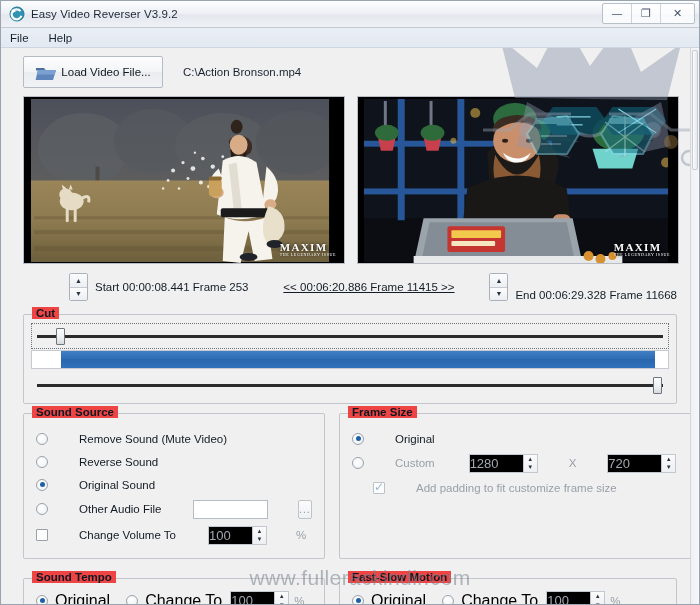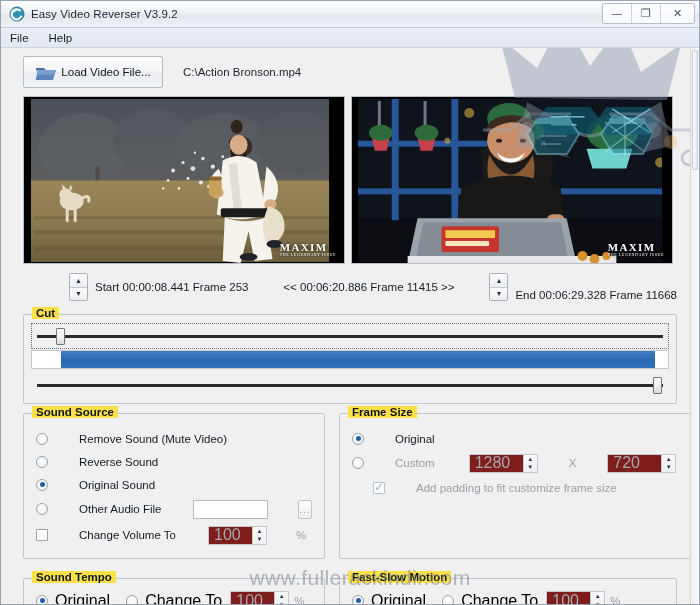--- a/index.html
+++ b/index.html
@@ -106,21 +106,21 @@
   }
   .folder-ic { width: 22px; height: 17px; flex: 0 0 auto; }
   .file-path {
     margin-left: 20px;
     font-size: 11.5px; color: #1b2430;
     white-space: nowrap;
   }
 
   
   .previews {
-    display: flex; gap: 6px;
+    display: flex; gap: 12px;
     padding: 2px 20px 0 22px;
     position: relative; z-index: 3;
   }
   .preview {
     width: 322px; height: 168px;
     background: #000;
     border: 1px solid #b9bec6;
     position: relative; overflow: hidden;
   }
   .pv-inner { position: absolute; inset: 0; }
@@ -151,33 +151,33 @@
     overflow: hidden; flex: 0 0 auto;
     background: #f6f7f9;
   }
   .spin-vert div {
     flex: 1; display: flex; align-items: center; justify-content: center;
     background: linear-gradient(to bottom,#fcfcfd,#eceef1);
     font-size: 7px; color: #2a3340; line-height: 1;
   }
   .spin-vert div:first-child { border-bottom: 1px solid #c3c9d2; }
   .tlabel { margin-left: 7px; white-space: nowrap; }
-  .mid-nav { margin: 0 auto; white-space: nowrap; }
+  .mid-nav { margin: 0 auto; white-space: nowrap; text-decoration: underline; }
 
   
   .gbox {
     position: relative;
     border: 1px solid #c3c7cd;
     border-radius: 2px;
     margin-top: 9px;
     background: transparent;
   }
   .gbox > legend, .gbox > .legend {
     position: absolute; top: -8px; left: 8px;
-    background: #fde047;
+    background: #ef4444;
     padding: 0 4px;
     font-size: 11.5px; font-weight: bold; color: #0f1722;
   }
 
   
   .cut-wrap { margin: 9px 22px 0 22px; position: relative; z-index: 2; }
   .cut-body { padding: 12px 7px 9px 7px; }
   .slider-row { position: relative; height: 18px; }
   .slider-track {
     position: absolute; left: 6px; right: 6px; top: 8px;
@@ -252,22 +252,22 @@
     background: linear-gradient(to bottom,#fcfcfd,#eff0f3);
     font-size: 10px; color: #8c929a;
     display: flex; align-items: center; justify-content: center;
     letter-spacing: 1px;
   }
 
   
   .stepper { display: flex; align-items: stretch; height: 19px; }
   .stepper .val {
     width: 44px; border: 1px solid #c3c8cf; border-right: none;
-    background: #7f1d1d; color: #a3a8af;
-    font-size: 16px; display: flex; align-items: center; padding-left: 5px;
+    background: #000000; color: #a3a8af;
+    font-size: 13px; display: flex; align-items: center; 
   }
   .stepper .val.wide { width: 54px; }
   .stepper .arrows {
     width: 15px; border: 1px solid #c3c8cf;
     display: flex; flex-direction: column;
     background: linear-gradient(to bottom,#fbfbfc,#eeeff2);
   }
   .stepper .arrows span {
     flex: 1; display: flex; align-items: center; justify-content: center;
     font-size: 6px; color: #2b3340; line-height: 1;

